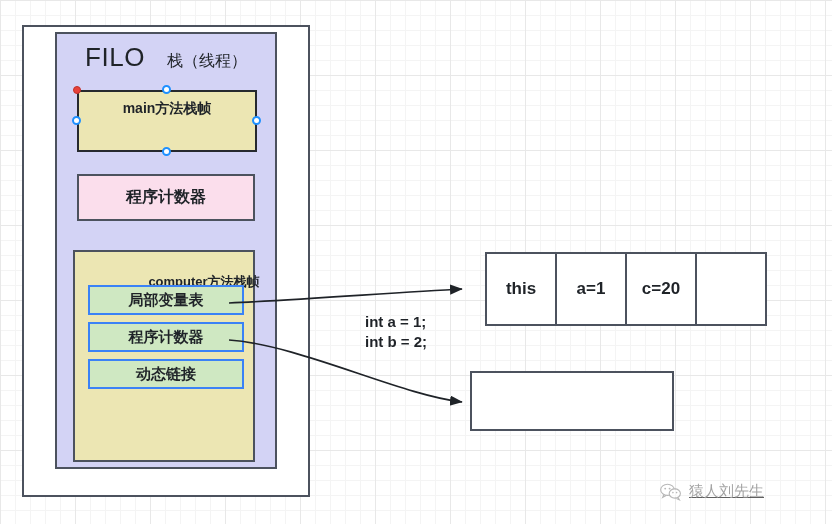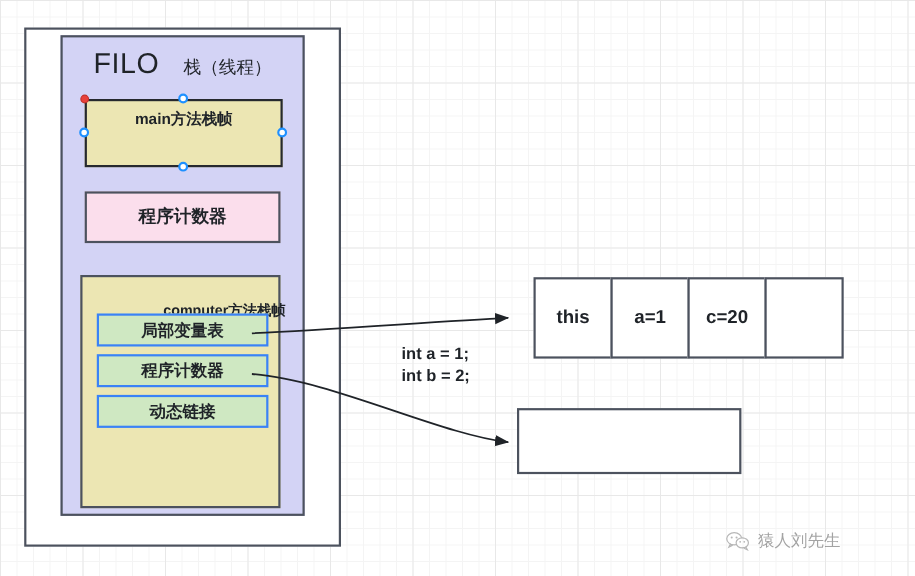--- a/index.html
+++ b/index.html
@@ -226,20 +226,21 @@
 
   
   .watermark {
     position: absolute;
     left: 660px;
     top: 482px;
     display: flex;
     align-items: center;
     gap: 7px;
     opacity: 0.62;
+    text-decoration: underline;
   }
   .watermark .wm-text {
     font-size: 15px;
     color: #6b6b6b;
     white-space: nowrap;
   }
   .wechat-icon { display: block; }
 </style>
 </head>
 <body>

